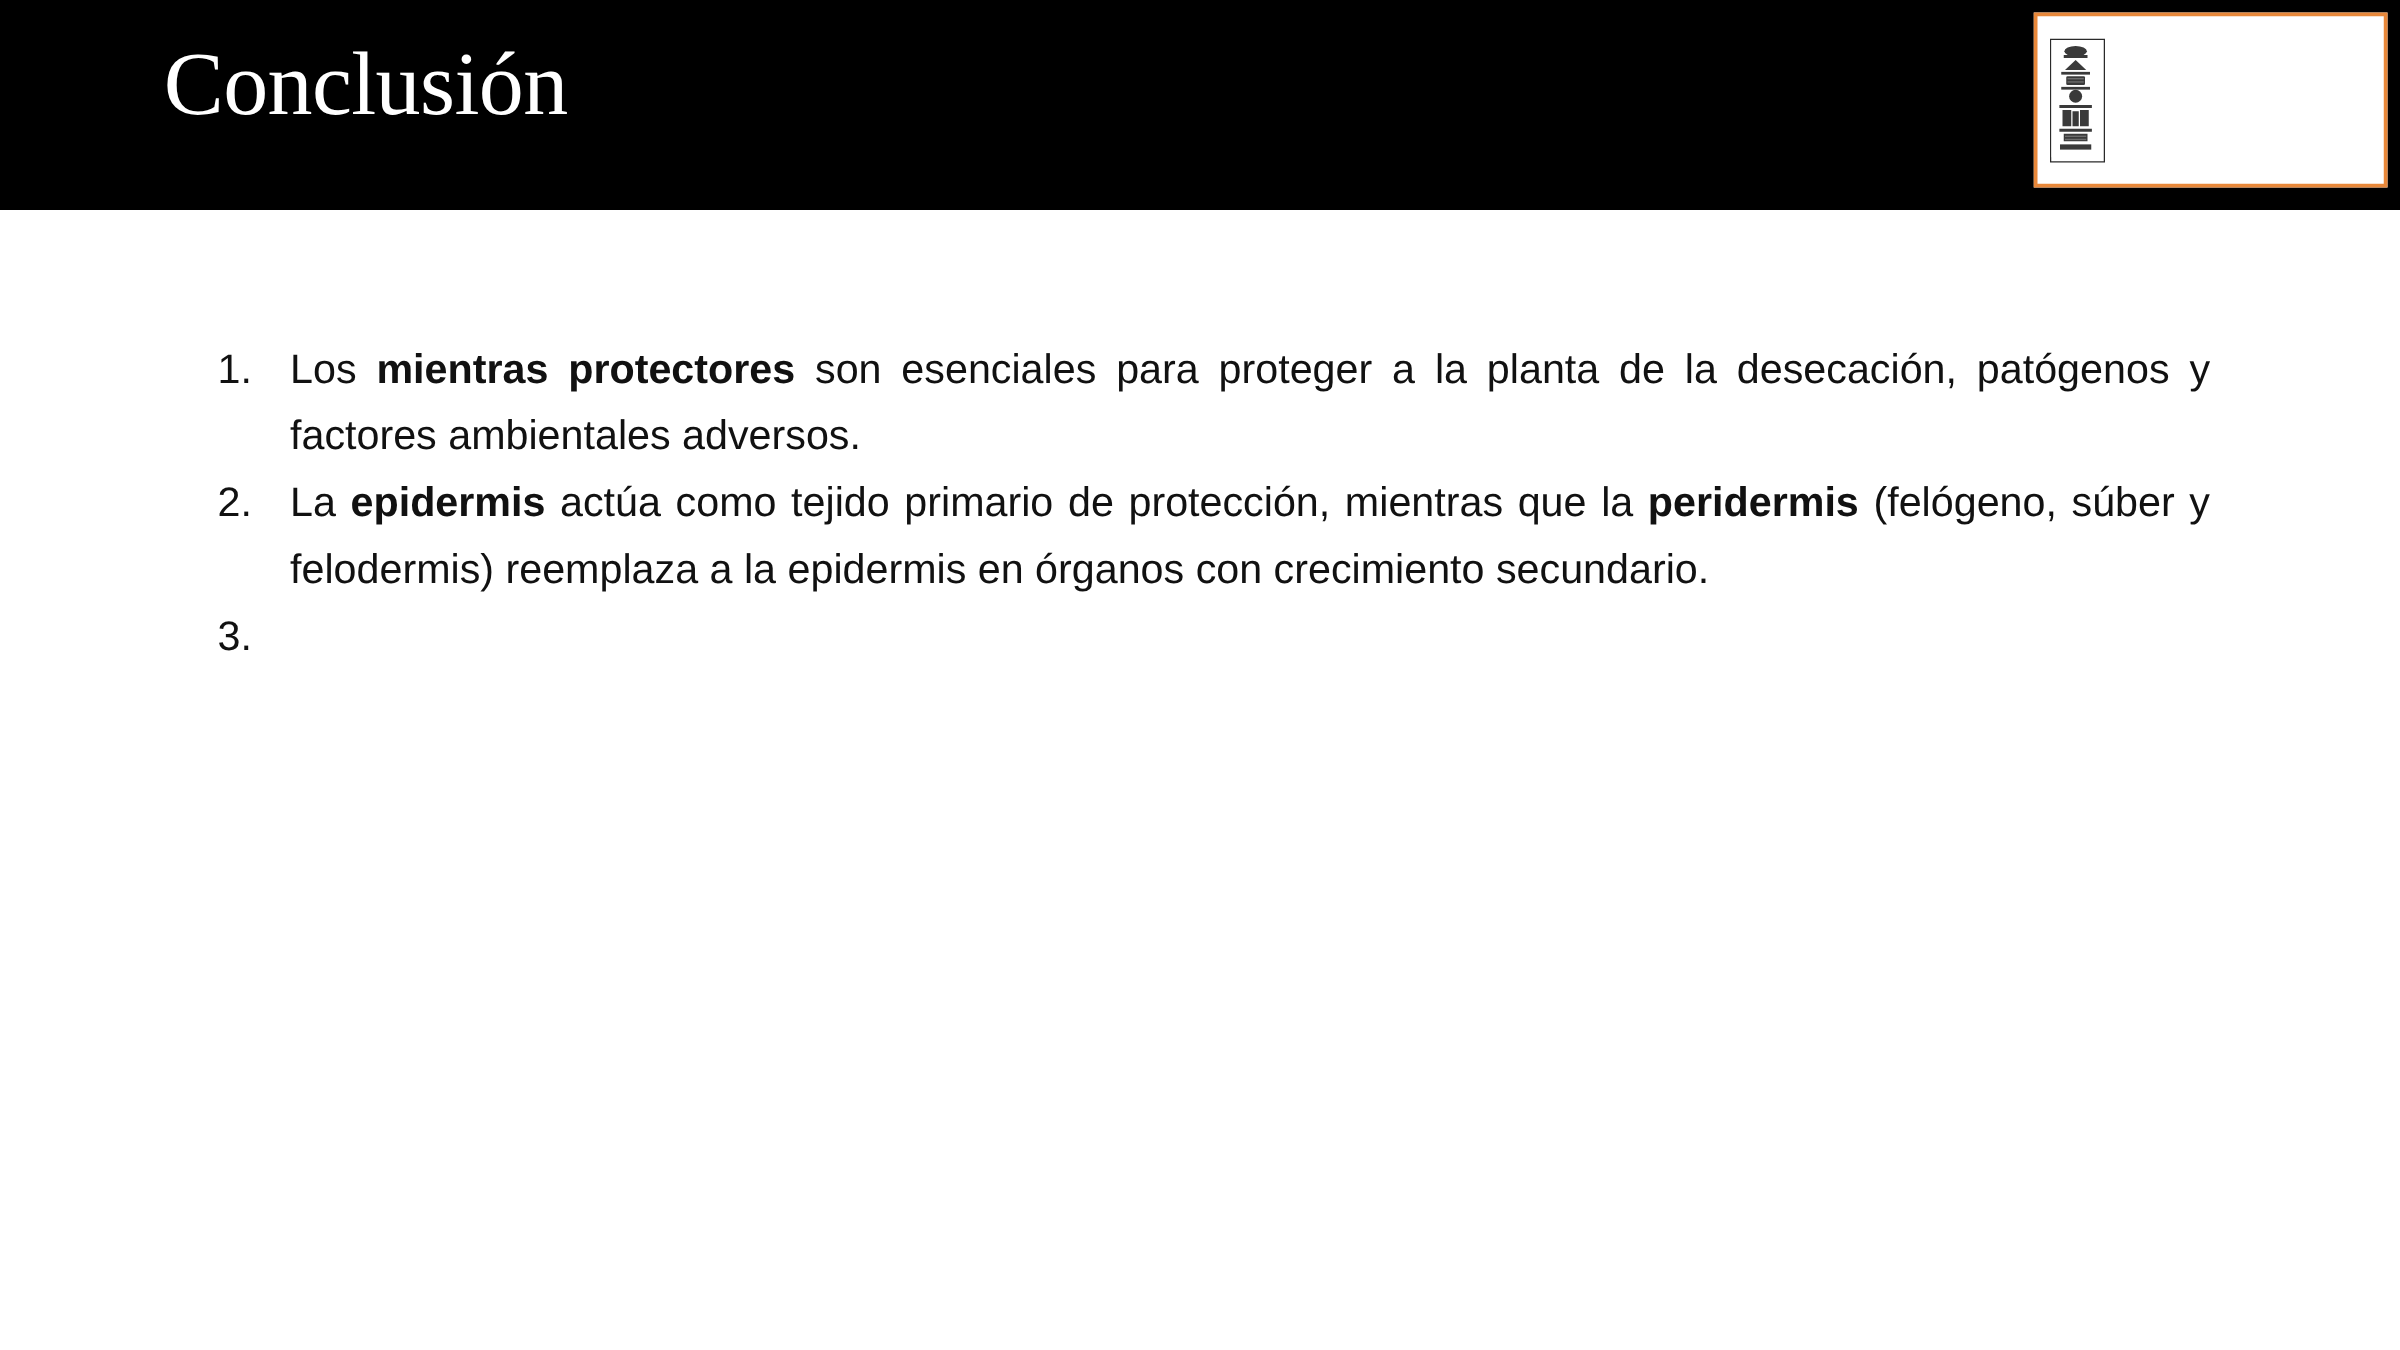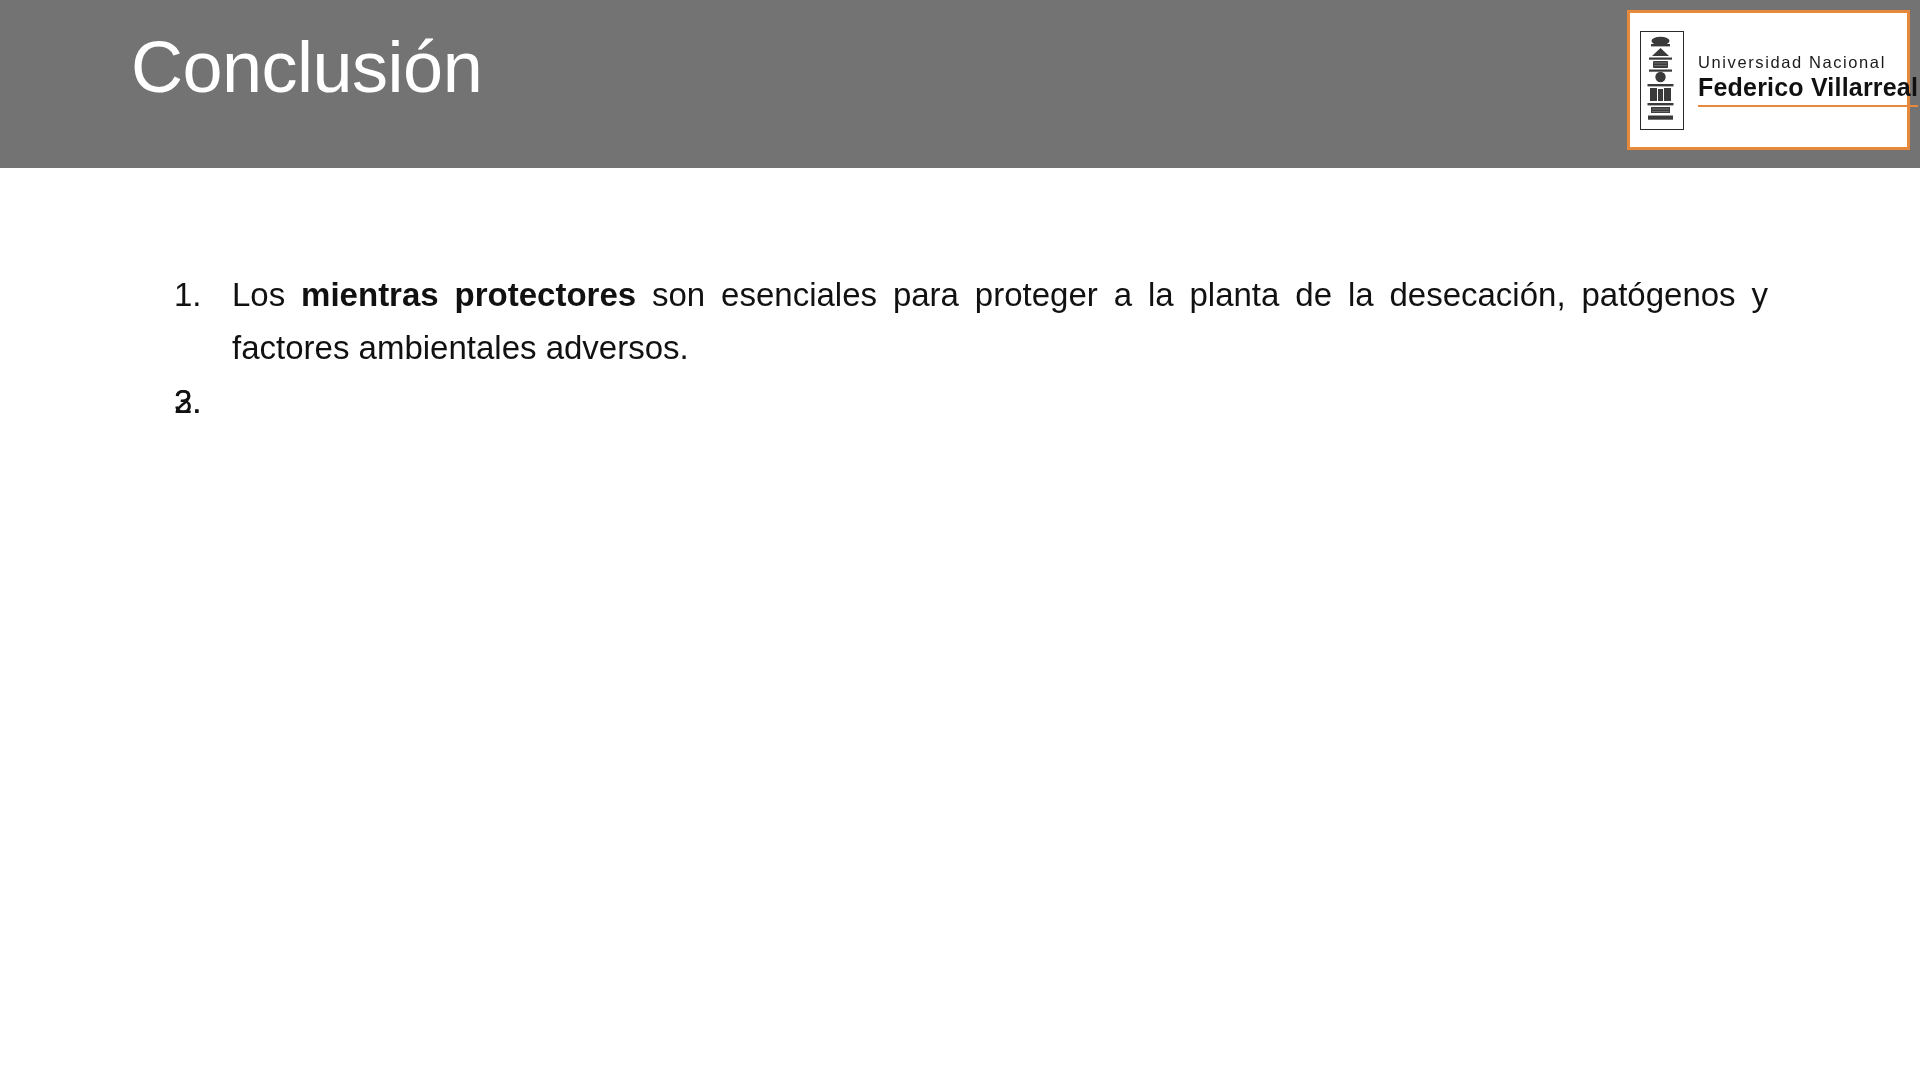--- a/index.html
+++ b/index.html
@@ -127,21 +127,21 @@
     text-align: left;
   }
   .para-text b,
   .para-text strong {
     font-weight: bold;
   }
 </style>
 </head>
 <body style="background: rgb(255, 255, 255);">
 
-<div class="slide-header" style="background: #737373;">
+<div class="slide-header" style="background: #000000; font-family: Liberation Serif, serif;">
   <div class="slide-title">Conclusión</div>
 
   <div class="logo-box" style="border-color: rgb(232, 136, 58);">
     <div class="logo-crest">
       <svg width="39" height="94" viewBox="0 0 39 94" aria-hidden="true">
         <rect x="0" y="0" width="39" height="94" fill="#ffffff"></rect>
         <g fill="#3a3a3a">
           <ellipse cx="19.5" cy="9" rx="9" ry="4.2"></ellipse>
           <rect x="10" y="12" width="19" height="2.4"></rect>
           <polygon points="19.5,16 28,24 11,24"></polygon>
@@ -158,27 +158,22 @@
           <rect x="7" y="83.5" width="25" height="4.2"></rect>
         </g>
         <g fill="#6d6d6d">
           <rect x="13" y="30.4" width="13" height="1.1"></rect>
           <rect x="13" y="33" width="13" height="1.1"></rect>
           <rect x="11" y="76.5" width="17" height="1.1"></rect>
           <rect x="11" y="79" width="17" height="1.1"></rect>
         </g>
       </svg>
     </div>
-    <div class="logo-text">
-      <div class="logo-line1">Universidad  Nacional</div>
-      <div class="logo-line2">Federico Villarreal</div>
-      <div class="logo-rule" style="background: rgb(232, 136, 58);"></div>
-    </div>
   </div>
 </div>
 
 <div class="content">
   <ol class="bullet-list" id="conclusion-list">
       <li><span class="marker">1.</span><span class="para-text"><span>Los </span><b>mientras protectores</b><span> son esenciales para proteger a la planta de la desecación, patógenos y factores ambientales adversos.</span></span></li>
-      <li><span class="marker">2.</span></li>
+      <li><span class="marker">2.</span><span class="para-text"><span>La </span><b>epidermis</b><span> actúa como tejido primario de protección, mientras que la </span><b>peridermis</b><span> (felógeno, súber y felodermis) reemplaza a la epidermis en órganos con crecimiento secundario.</span></span></li>
       <li><span class="marker">3.</span></li>
     </ol>
 </div>
 
 </body></html>

